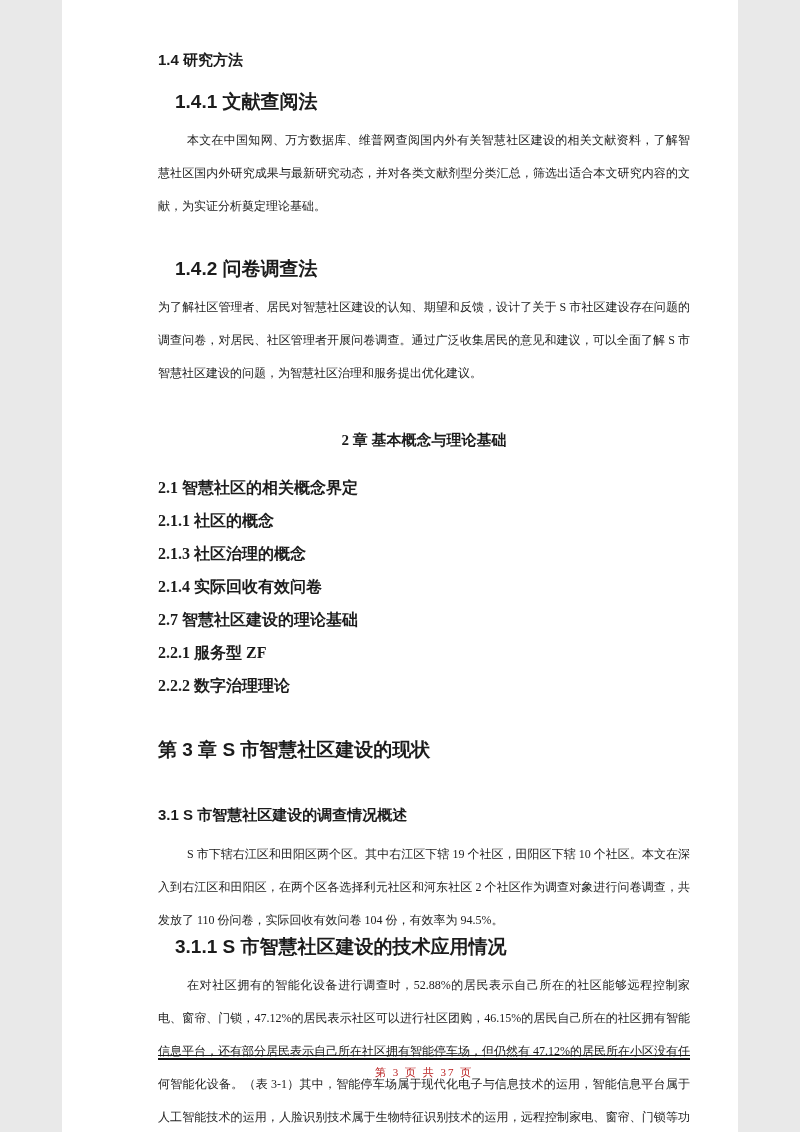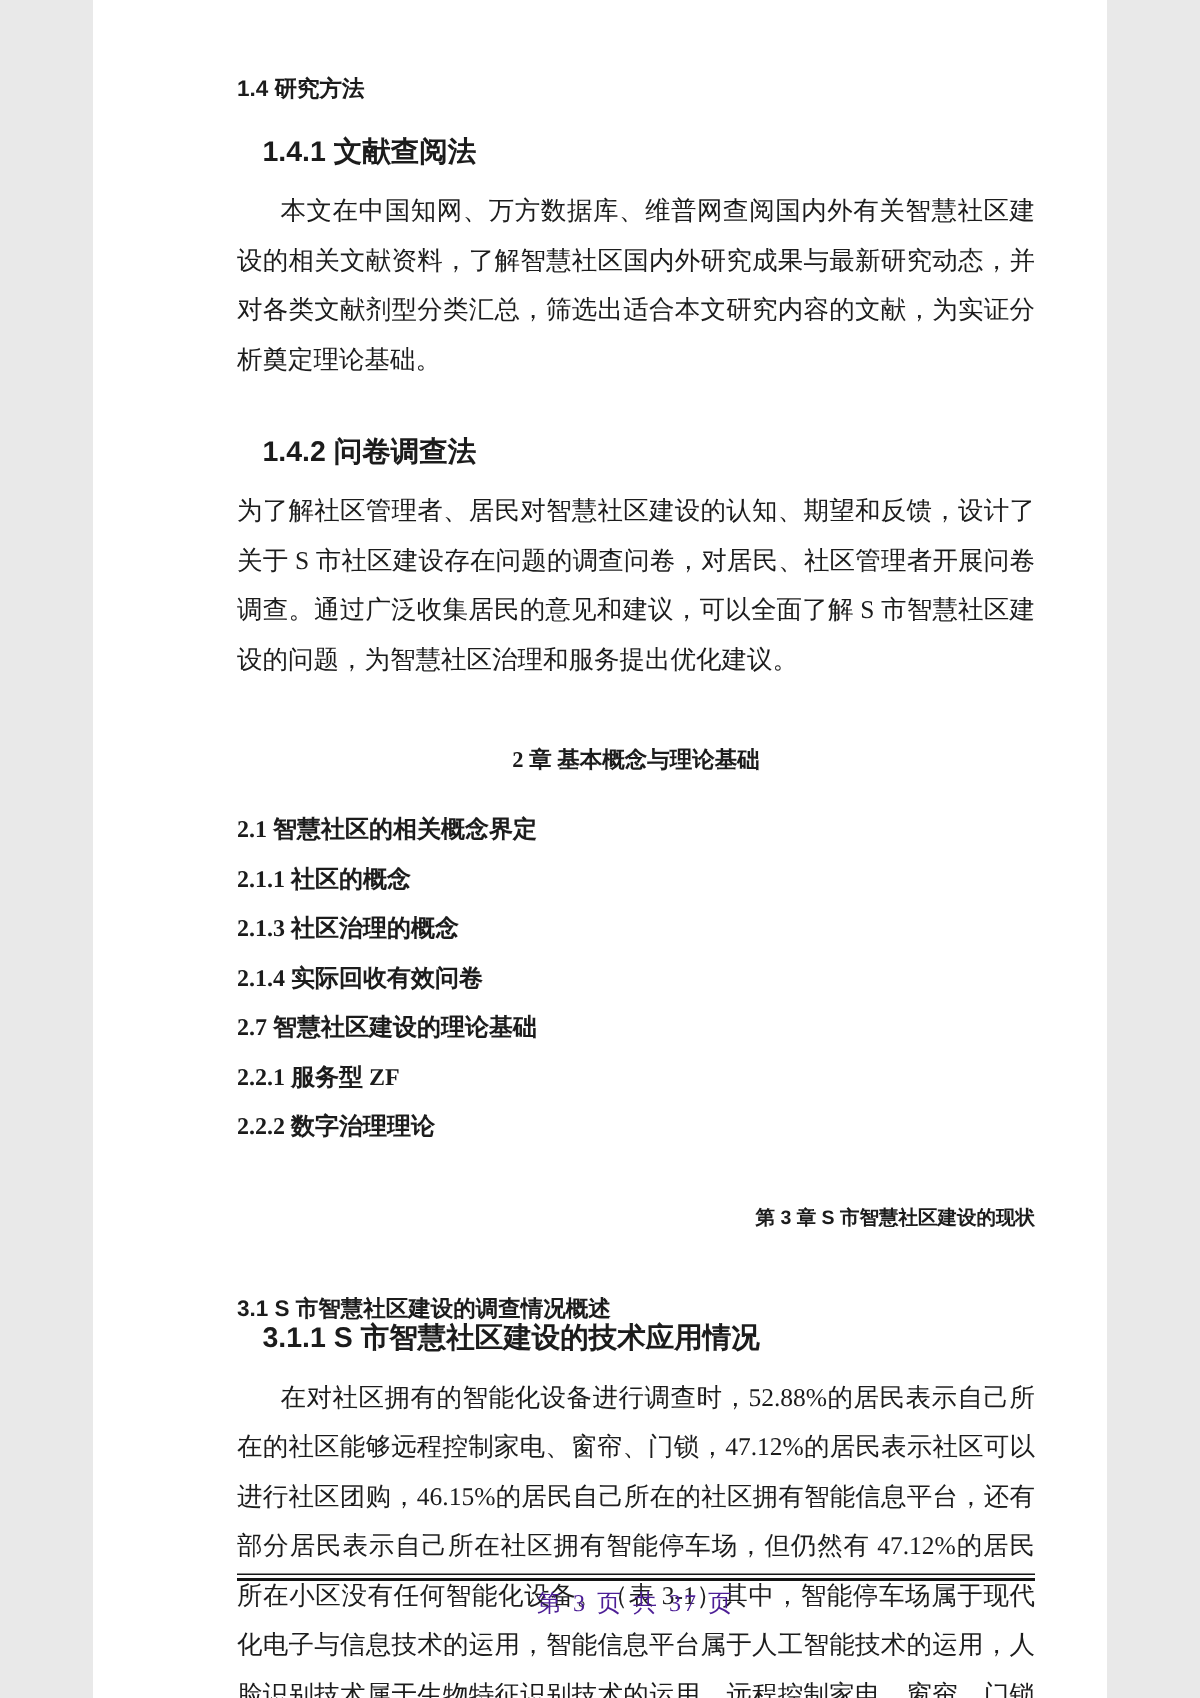--- a/index.html
+++ b/index.html
@@ -34,38 +34,38 @@
   }
   .h-sans-2 {
     font-family: "Liberation Sans", "DejaVu Sans", sans-serif;
     font-weight: bold;
     font-size: 19px;
     line-height: 19px;
     margin: 0 0 0 17px;
   }
   
   .body-p {
-    font-size: 17px;
+    font-size: 12px;
     line-height: 33px;
     text-align: justify;
     margin: 0;
   }
   .indent { text-indent: 29px; }
   
   .chapter-serif {
     font-size: 15px;
     font-weight: bold;
     text-align: center;
     margin: 0;
     font-family: "Liberation Serif", "DejaVu Serif", serif;
   }
   .chapter-sans {
-    font-size: 13px;
+    font-size: 19px;
     font-weight: bold;
-    text-align: right;
+    text-align: left;
     margin: 0;
     font-family: "Liberation Sans", "DejaVu Sans", sans-serif;
   }
   
   .toc-item {
     font-size: 16px;
     font-weight: bold;
     line-height: 21px;
     margin: 0;
   }
@@ -88,24 +88,24 @@
   .footer-rule-thin {
     border-top: 1px solid #161616;
     height: 2px;
   }
   .footer-rule-thick {
     height: 2px;
     background: #161616;
   }
   .footer-text {
     text-align: center;
-    font-size: 16px;
+    font-size: 11px;
     letter-spacing: 2px;
     margin-top: 5px;
-    color: #4c1d95;
+    color: #b91c1c;
   }
 </style>
 </head>
 <body>
 
 <div class="page">
   <div class="content">
 
     <div class="h-sans-1">1.4 研究方法</div>
 
@@ -124,20 +124,21 @@
     <div class="toc-item mt-toc">2.1.3 社区治理的概念</div>
     <div class="toc-item mt-toc">2.1.4 实际回收有效问卷</div>
     <div class="toc-item mt-toc">2.7 智慧社区建设的理论基础</div>
     <div class="toc-item mt-toc">2.2.1 服务型 ZF</div>
     <div class="toc-item mt-toc">2.2.2 数字治理理论</div>
 
     <div class="chapter-sans mt-chapter">第 3 章 S 市智慧社区建设的现状</div>
 
     <div class="h-sans-1 mt-h31">3.1 S 市智慧社区建设的调查情况概述</div>
 
+    <p class="body-p indent mt-para">S 市下辖右江区和田阳区两个区。其中右江区下辖 19 个社区，田阳区下辖 10 个社区。本文在深入到右江区和田阳区，在两个区各选择利元社区和河东社区 2 个社区作为调查对象进行问卷调查，共发放了 110 份问卷，实际回收有效问卷 104 份，有效率为 94.5%。</p>
 
     <div class="h-sans-2 mt-h311">3.1.1 S 市智慧社区建设的技术应用情况</div>
 
     <p class="body-p indent mt-para">在对社区拥有的智能化设备进行调查时，52.88%的居民表示自己所在的社区能够远程控制家电、窗帘、门锁，47.12%的居民表示社区可以进行社区团购，46.15%的居民自己所在的社区拥有智能信息平台，还有部分居民表示自己所在社区拥有智能停车场，但仍然有 47.12%的居民所在小区没有任何智能化设备。（表 3-1）其中，智能停车场属于现代化电子与信息技术的运用，智能信息平台属于人工智能技术的运用，人脸识别技术属于生物特征识别技术的运用，远程控制家电、窗帘、门锁等功能以及家庭呼叫服务属于物联</p>
 
   </div>
 
   <div class="footer">
     <div class="footer-rule-thin"></div>
     <div class="footer-rule-thick"></div>

